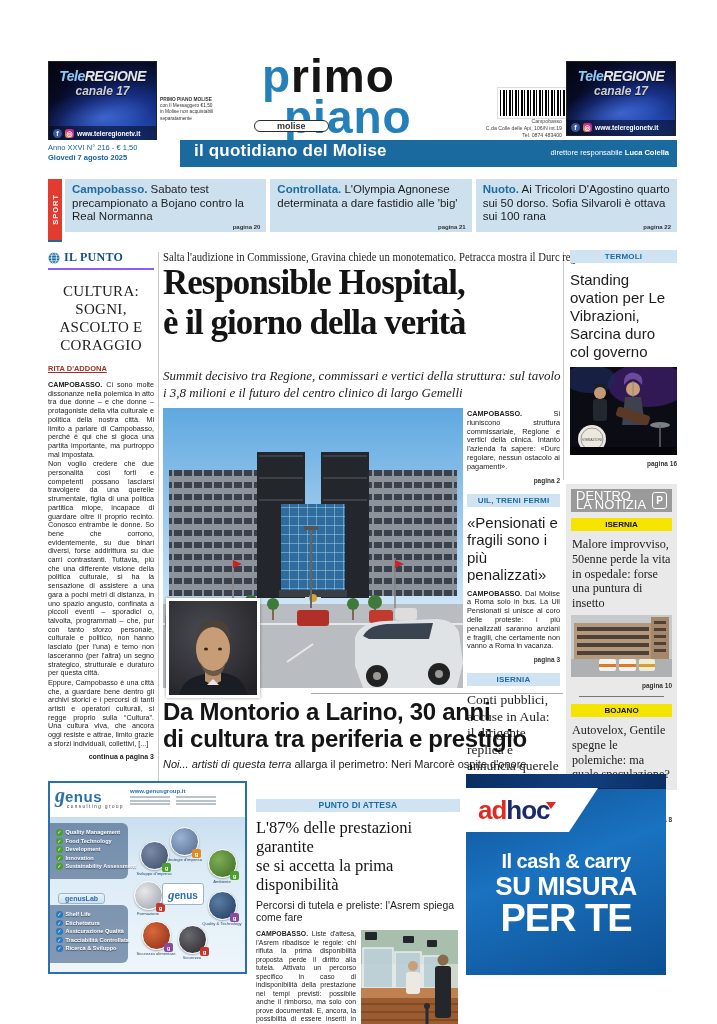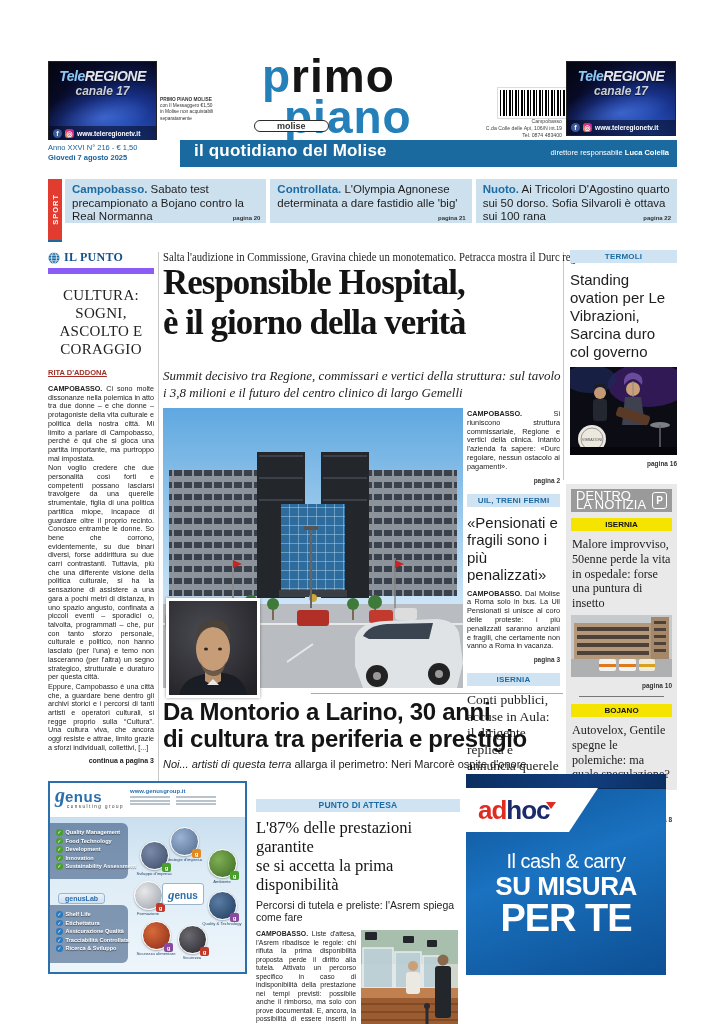--- a/index.html
+++ b/index.html
@@ -39,21 +39,21 @@
   .director b{font-weight:bold;}
   
   .sport-tab{background:#e23b30;color:#fff;display:flex;align-items:center;justify-content:center;border-bottom:2px solid #1a699f;}
   .sport-tab span{writing-mode:vertical-rl;transform:rotate(180deg);font-size:7.5px;font-weight:bold;letter-spacing:1px;}
   .sport-row{display:flex;gap:4px;}
   .sport-col{flex:1;background:#cde0ee;padding:4px 7px 2px;position:relative;}
   .sport-col p{margin:0;font-size:11.5px;line-height:13.5px;color:#1d1d1d;}
   .sport-col b{color:#1c6ba3;}
   .sport-page{position:absolute;right:6px;bottom:2px;font-size:6px;font-weight:bold;color:#333;}
   
-  .punto-head{display:flex;align-items:center;gap:4px;border-bottom:6px solid #8b5cf6;padding-bottom:3px;}
+  .punto-head{display:flex;align-items:center;gap:4px;border-bottom:2px solid #8b5cf6;padding-bottom:3px;}
   .punto-head .txt{font-family:"Liberation Serif",serif;font-weight:bold;font-size:12px;color:#14508c;letter-spacing:.3px;}
   .punto-title{font-family:"Liberation Serif",serif;font-size:15px;line-height:18px;text-align:center;margin:12px 0 10px;color:#222;letter-spacing:.3px;}
   .punto-byline{font-size:7.5px;font-weight:bold;color:#a03028;text-decoration:underline;margin-bottom:8px;}
   .punto-body p{margin:0 0 1px;font-size:7.2px;line-height:8.7px;text-align:justify;color:#222;}
   .punto-more{font-size:7px;font-weight:bold;text-align:right;margin-top:4px;color:#222;}
   
   .kicker{font-family:"Liberation Serif",serif;font-size:11.5px;white-space:nowrap;transform:scaleX(.93);transform-origin:left;color:#1d1d1d;}
   .headline{font-family:"Liberation Serif",serif;font-weight:bold;font-size:36px;line-height:40px;letter-spacing:-1px;color:#141414;white-space:nowrap;transform:scaleX(.97);transform-origin:left;}
   .deck{font-family:"Liberation Serif",serif;font-style:italic;font-size:13px;line-height:16.5px;color:#1d1d1d;}
   .photo-frame{overflow:hidden;background:#9ab;}
@@ -104,21 +104,21 @@
   .liste-body{width:100px;flex:0 0 auto;}
   .liste-body p{margin:0;font-size:6.9px;line-height:8.5px;text-align:justify;color:#222;}
   .adhoc-ad{background:linear-gradient(160deg,#0d4f93 0%,#1a72c0 45%,#0d4f93 100%);overflow:hidden;}
   .adhoc-top{height:14px;background:linear-gradient(90deg,#0a2f62,#123d7e 60%,#0a2f62);border-bottom:1px solid #0a2a55;}
   .adhoc-banner{position:absolute;left:0;top:14px;width:132px;height:44px;background:#fff;clip-path:polygon(0 0,100% 0,78% 100%,0 100%);display:flex;align-items:center;padding-left:12px;box-sizing:border-box;}
   .adhoc-logo{font-size:26px;font-weight:900;letter-spacing:-1px;position:relative;}
   .adhoc-logo .a{color:#e02b20;}
   .adhoc-logo .h{color:#1b2a6b;}
   .adhoc-notch{position:absolute;left:68px;top:7px;width:0;height:0;border-left:5px solid transparent;border-right:5px solid transparent;border-top:7px solid #e02b20;}
   .adhoc-text{position:absolute;left:0;right:0;top:76px;text-align:center;color:#fff;}
-  .adhoc-text .t1{font-size:20px;font-weight:400;letter-spacing:-.5px;}
+  .adhoc-text .t1{font-size:20px;font-weight:700;letter-spacing:-.5px;}
   .adhoc-text .t2{font-size:26px;font-weight:900;letter-spacing:-.5px;line-height:26px;}
   .adhoc-text .t3{font-size:38px;font-weight:900;letter-spacing:-1px;line-height:38px;}
 </style>
 </head>
 <body>
 
 <div class="page">
 
   <div class="tv-ad abs" style="left:48px;top:61px;width:107px;height:79px;">
     <div class="swirl"></div>
@@ -174,21 +174,21 @@
     </div>
     <div class="titlebar-blue">
       <span class="tagline">il quotidiano del Molise</span>
       <span class="director"><span>direttore responsabile</span> <b>Luca Colella</b></span>
     </div>
   </div>
 
   <div class="sport-tab abs" style="left:48px;top:179px;width:14px;height:61px;">
     <span>SPORT</span>
   </div>
-  <div class="sport-row abs" style="left:65px;top:179px;width:612px;height:44px;">
+  <div class="sport-row abs" style="left:65px;top:179px;width:612px;height:53px;">
     <div class="sport-col">
       <p><b>Campobasso.</b><span> Sabato test precampionato a Bojano contro la Real Normanna</span></p>
       <div class="sport-page">pagina 20</div>
     </div>
     <div class="sport-col">
       <p><b>Controllata.</b><span> L'Olympia Agnonese determinata a dare fastidio alle 'big'</span></p>
       <div class="sport-page">pagina 21</div>
     </div>
     <div class="sport-col">
       <p><b>Nuoto.</b><span> Ai Tricolori D'Agostino quarto sui 50 dorso. Sofia Silvaroli è ottava sui 100 rana</span></p>

